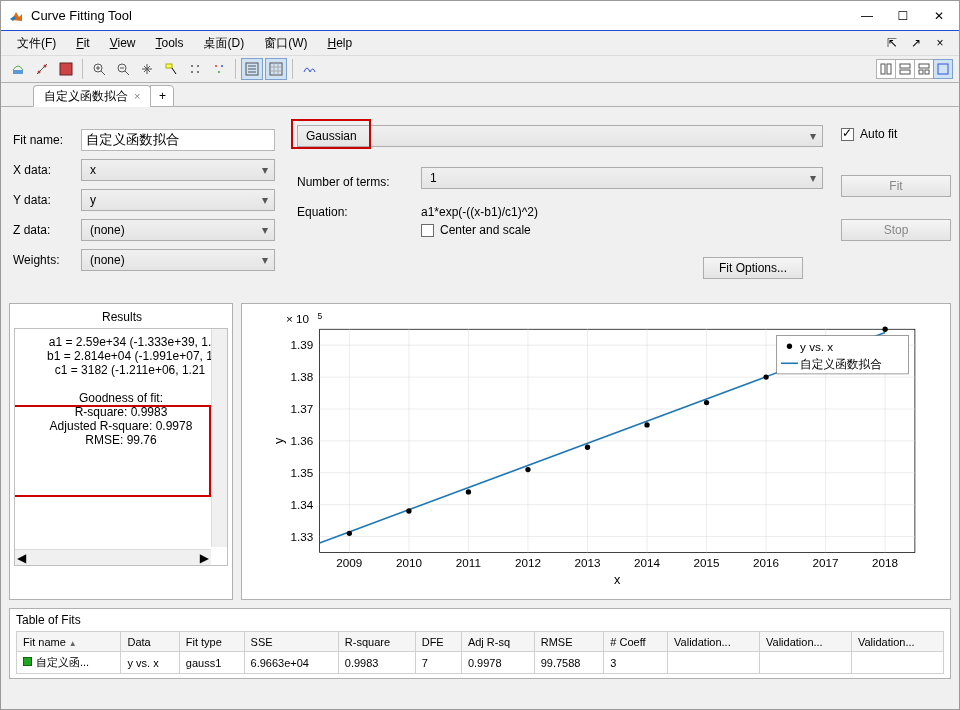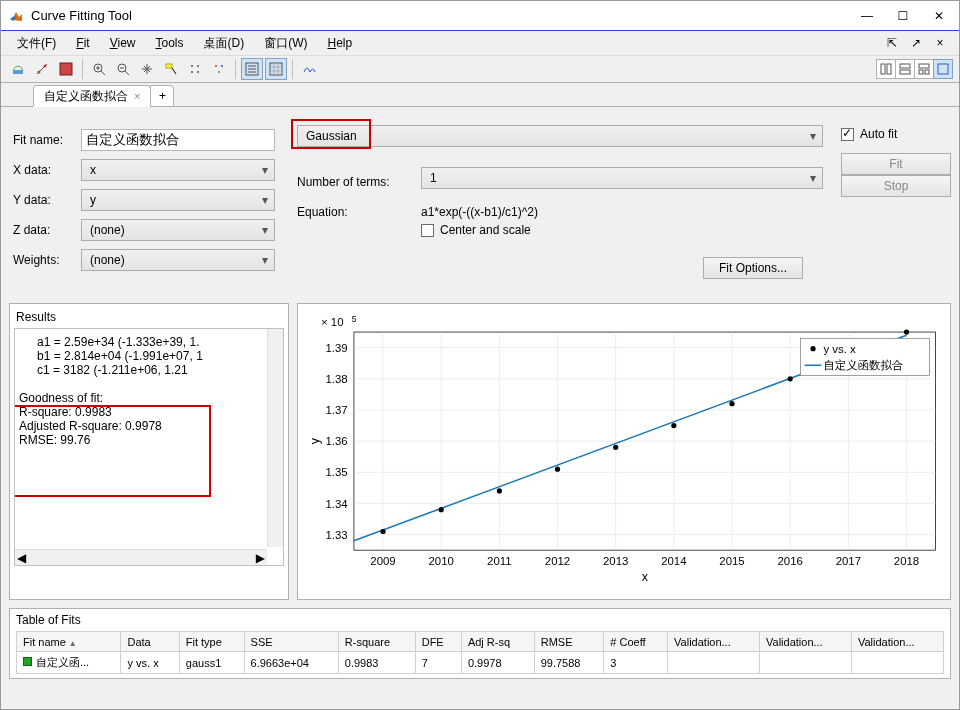--- a/index.html
+++ b/index.html
@@ -31,27 +31,27 @@
 .formrow { display:flex; align-items:center; height:30px; }
 .formrow label { width:72px; text-align:left; padding-left:4px;}
 .formrow input, .formrow select { flex:1; height:22px; border:1px solid #b8b8b8; padding:0 4px; background:#fff;}
 .fittypepanel { flex:1; padding-top:10px;}
 .dropdown { height:22px; border:1px solid #adadad; background: linear-gradient(#f0f0f0,#e4e4e4); display:flex; align-items:center; padding:0 20px 0 8px; position:relative;}
 .dropdown::after { content:"▾"; position:absolute; right:6px; color:#555;}
 .gaussianbox { width:100%; margin-bottom:12px;}
 .redbox { position:absolute; border:2px solid #cc0000; pointer-events:none;}
 .paramrow { display:flex; align-items:flex-end; height:30px; }
 .paramrow .plabel { width:124px;}
-.rightpanel { width:110px; padding-top:12px; display:flex; flex-direction:column; gap:0;}
+.rightpanel { width:110px; padding-top:12px; display:flex; flex-direction:column; gap:22px;}
 .chk { display:flex; align-items:center; gap:6px; margin-bottom:12px;}
 .chk .box { width:13px; height:13px; border:1px solid #6b6b6b; background:#fff; position:relative;}
 .chk .box.checked::after { content:"✓"; position:absolute; top:-3px; left:0; font-size:12px; color:#000;}
 .btn { height:22px; border:1px solid #adadad; background:linear-gradient(#f5f5f5,#e4e4e4); display:flex; align-items:center; justify-content:center; color:#888;}
 .midrow { flex:1; display:flex; gap:8px; min-height:0;}
-.resultspanel { width:280px; border:1px solid #b0b0b0; background:#fff; padding:6px 4px; position:relative;}
+.resultspanel { width:224px; border:1px solid #b0b0b0; background:#fff; padding:6px 4px; position:relative;text-align:center;}
 .resultspanel .hdr { font-size:12px; margin-bottom:4px; padding-left:2px;}
 .resultsbox { border:1px solid #c0c0c0; background:#fff; height:238px; font-family:"Courier New",monospace; font-size:12px; padding:6px 4px; overflow:hidden; position:relative;}
 .resultsbox .sb-v { position:absolute; right:0; top:0; bottom:18px; width:16px; background:#f0f0f0; border-left:1px solid #ddd;}
 .resultsbox .sb-h { position:absolute; left:0; right:16px; bottom:0; height:16px; background:#f0f0f0; border-top:1px solid #ddd; display:flex;align-items:center;justify-content:space-between;padding:0 2px;}
 .chartpanel { flex:1; border:1px solid #b0b0b0; background:#fff; padding:4px;}
 .bottompanel { border:1px solid #b0b0b0; background:#fff; margin:0 8px 8px 8px; padding:4px 6px;}
 .bottompanel .hdr { font-size:12px; margin-bottom:4px;}
 table.fits { width:100%; border-collapse:collapse; font-size:11px;}
 table.fits th, table.fits td { border:1px solid #d0d0d0; padding:3px 6px; text-align:left; height:20px;}
 table.fits th { background:#f5f5f5; font-weight:normal;}

